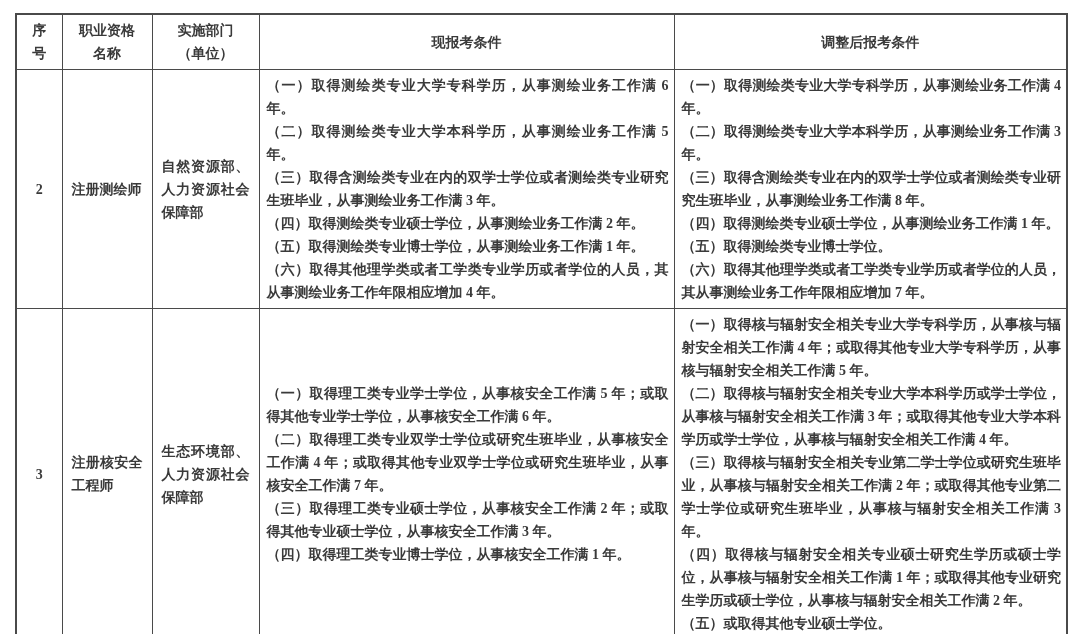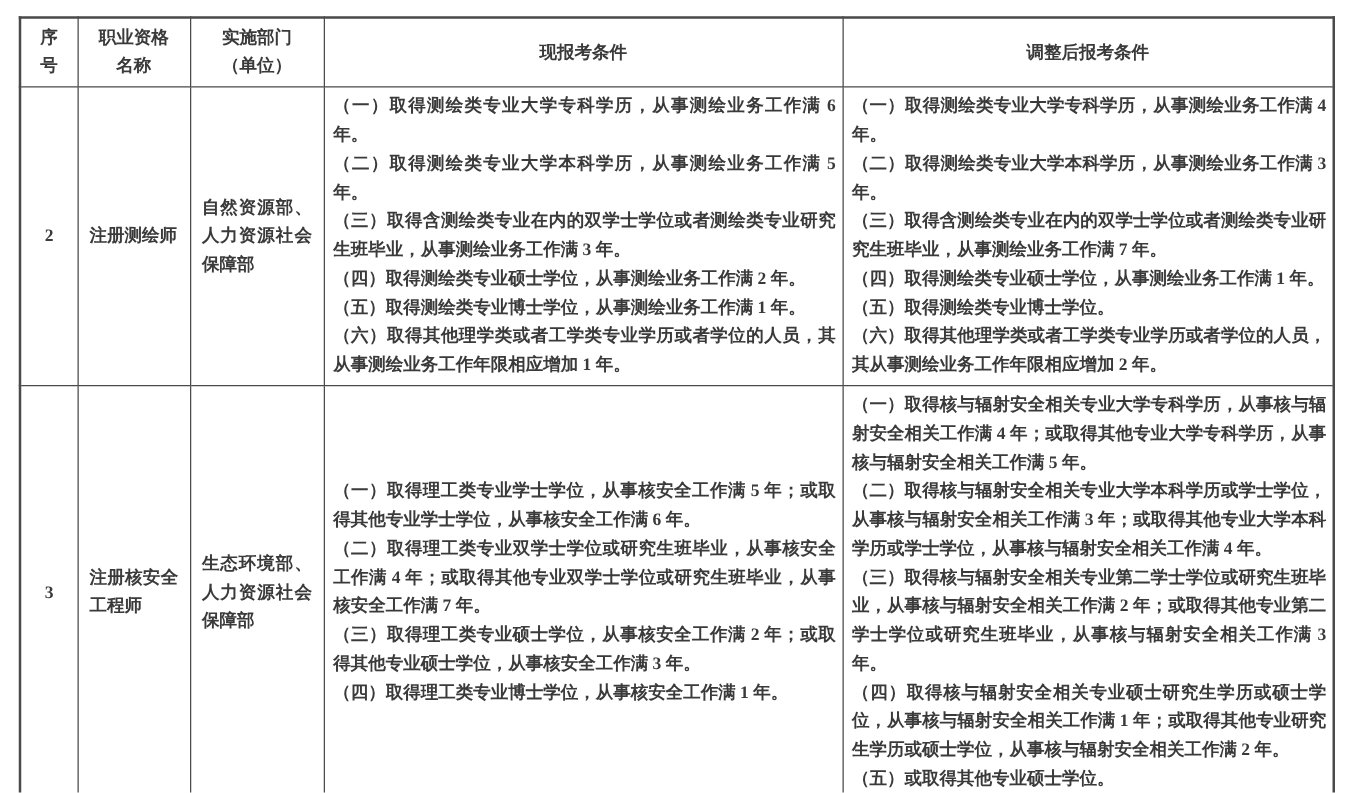--- a/index.html
+++ b/index.html
@@ -101,29 +101,29 @@
       <tr class="row-surveyor">
         <td class="c-no">2</td>
         <td class="c-name">注册测绘师</td>
         <td class="c-dept">自然资源部、人力资源社会保障部</td>
         <td class="c-cond">
           <p>（一）取得测绘类专业大学专科学历，从事测绘业务工作满 6 年。</p>
           <p>（二）取得测绘类专业大学本科学历，从事测绘业务工作满 5 年。</p>
           <p>（三）取得含测绘类专业在内的双学士学位或者测绘类专业研究生班毕业，从事测绘业务工作满 3 年。</p>
           <p>（四）取得测绘类专业硕士学位，从事测绘业务工作满 2 年。</p>
           <p>（五）取得测绘类专业博士学位，从事测绘业务工作满 1 年。</p>
-          <p>（六）取得其他理学类或者工学类专业学历或者学位的人员，其从事测绘业务工作年限相应增加 1 年。</p>
+          <p>（六）取得其他理学类或者工学类专业学历或者学位的人员，其从事测绘业务工作年限相应增加 4 年。</p>
         </td>
         <td class="c-cond">
           <p>（一）取得测绘类专业大学专科学历，从事测绘业务工作满 4 年。</p>
           <p>（二）取得测绘类专业大学本科学历，从事测绘业务工作满 3 年。</p>
-          <p>（三）取得含测绘类专业在内的双学士学位或者测绘类专业研究生班毕业，从事测绘业务工作满 7 年。</p>
+          <p>（三）取得含测绘类专业在内的双学士学位或者测绘类专业研究生班毕业，从事测绘业务工作满 8 年。</p>
           <p>（四）取得测绘类专业硕士学位，从事测绘业务工作满 1 年。</p>
           <p>（五）取得测绘类专业博士学位。</p>
-          <p>（六）取得其他理学类或者工学类专业学历或者学位的人员，其从事测绘业务工作年限相应增加 2 年。</p>
+          <p>（六）取得其他理学类或者工学类专业学历或者学位的人员，其从事测绘业务工作年限相应增加 7 年。</p>
         </td>
       </tr>
       <tr class="row-nuclear">
         <td class="c-no">3</td>
         <td class="c-name">注册核安全工程师</td>
         <td class="c-dept">生态环境部、人力资源社会保障部</td>
         <td class="c-cond">
           <p>（一）取得理工类专业学士学位，从事核安全工作满 5 年；或取得其他专业学士学位，从事核安全工作满 6 年。</p>
           <p>（二）取得理工类专业双学士学位或研究生班毕业，从事核安全工作满 4 年；或取得其他专业双学士学位或研究生班毕业，从事核安全工作满 7 年。</p>
           <p>（三）取得理工类专业硕士学位，从事核安全工作满 2 年；或取得其他专业硕士学位，从事核安全工作满 3 年。</p>

